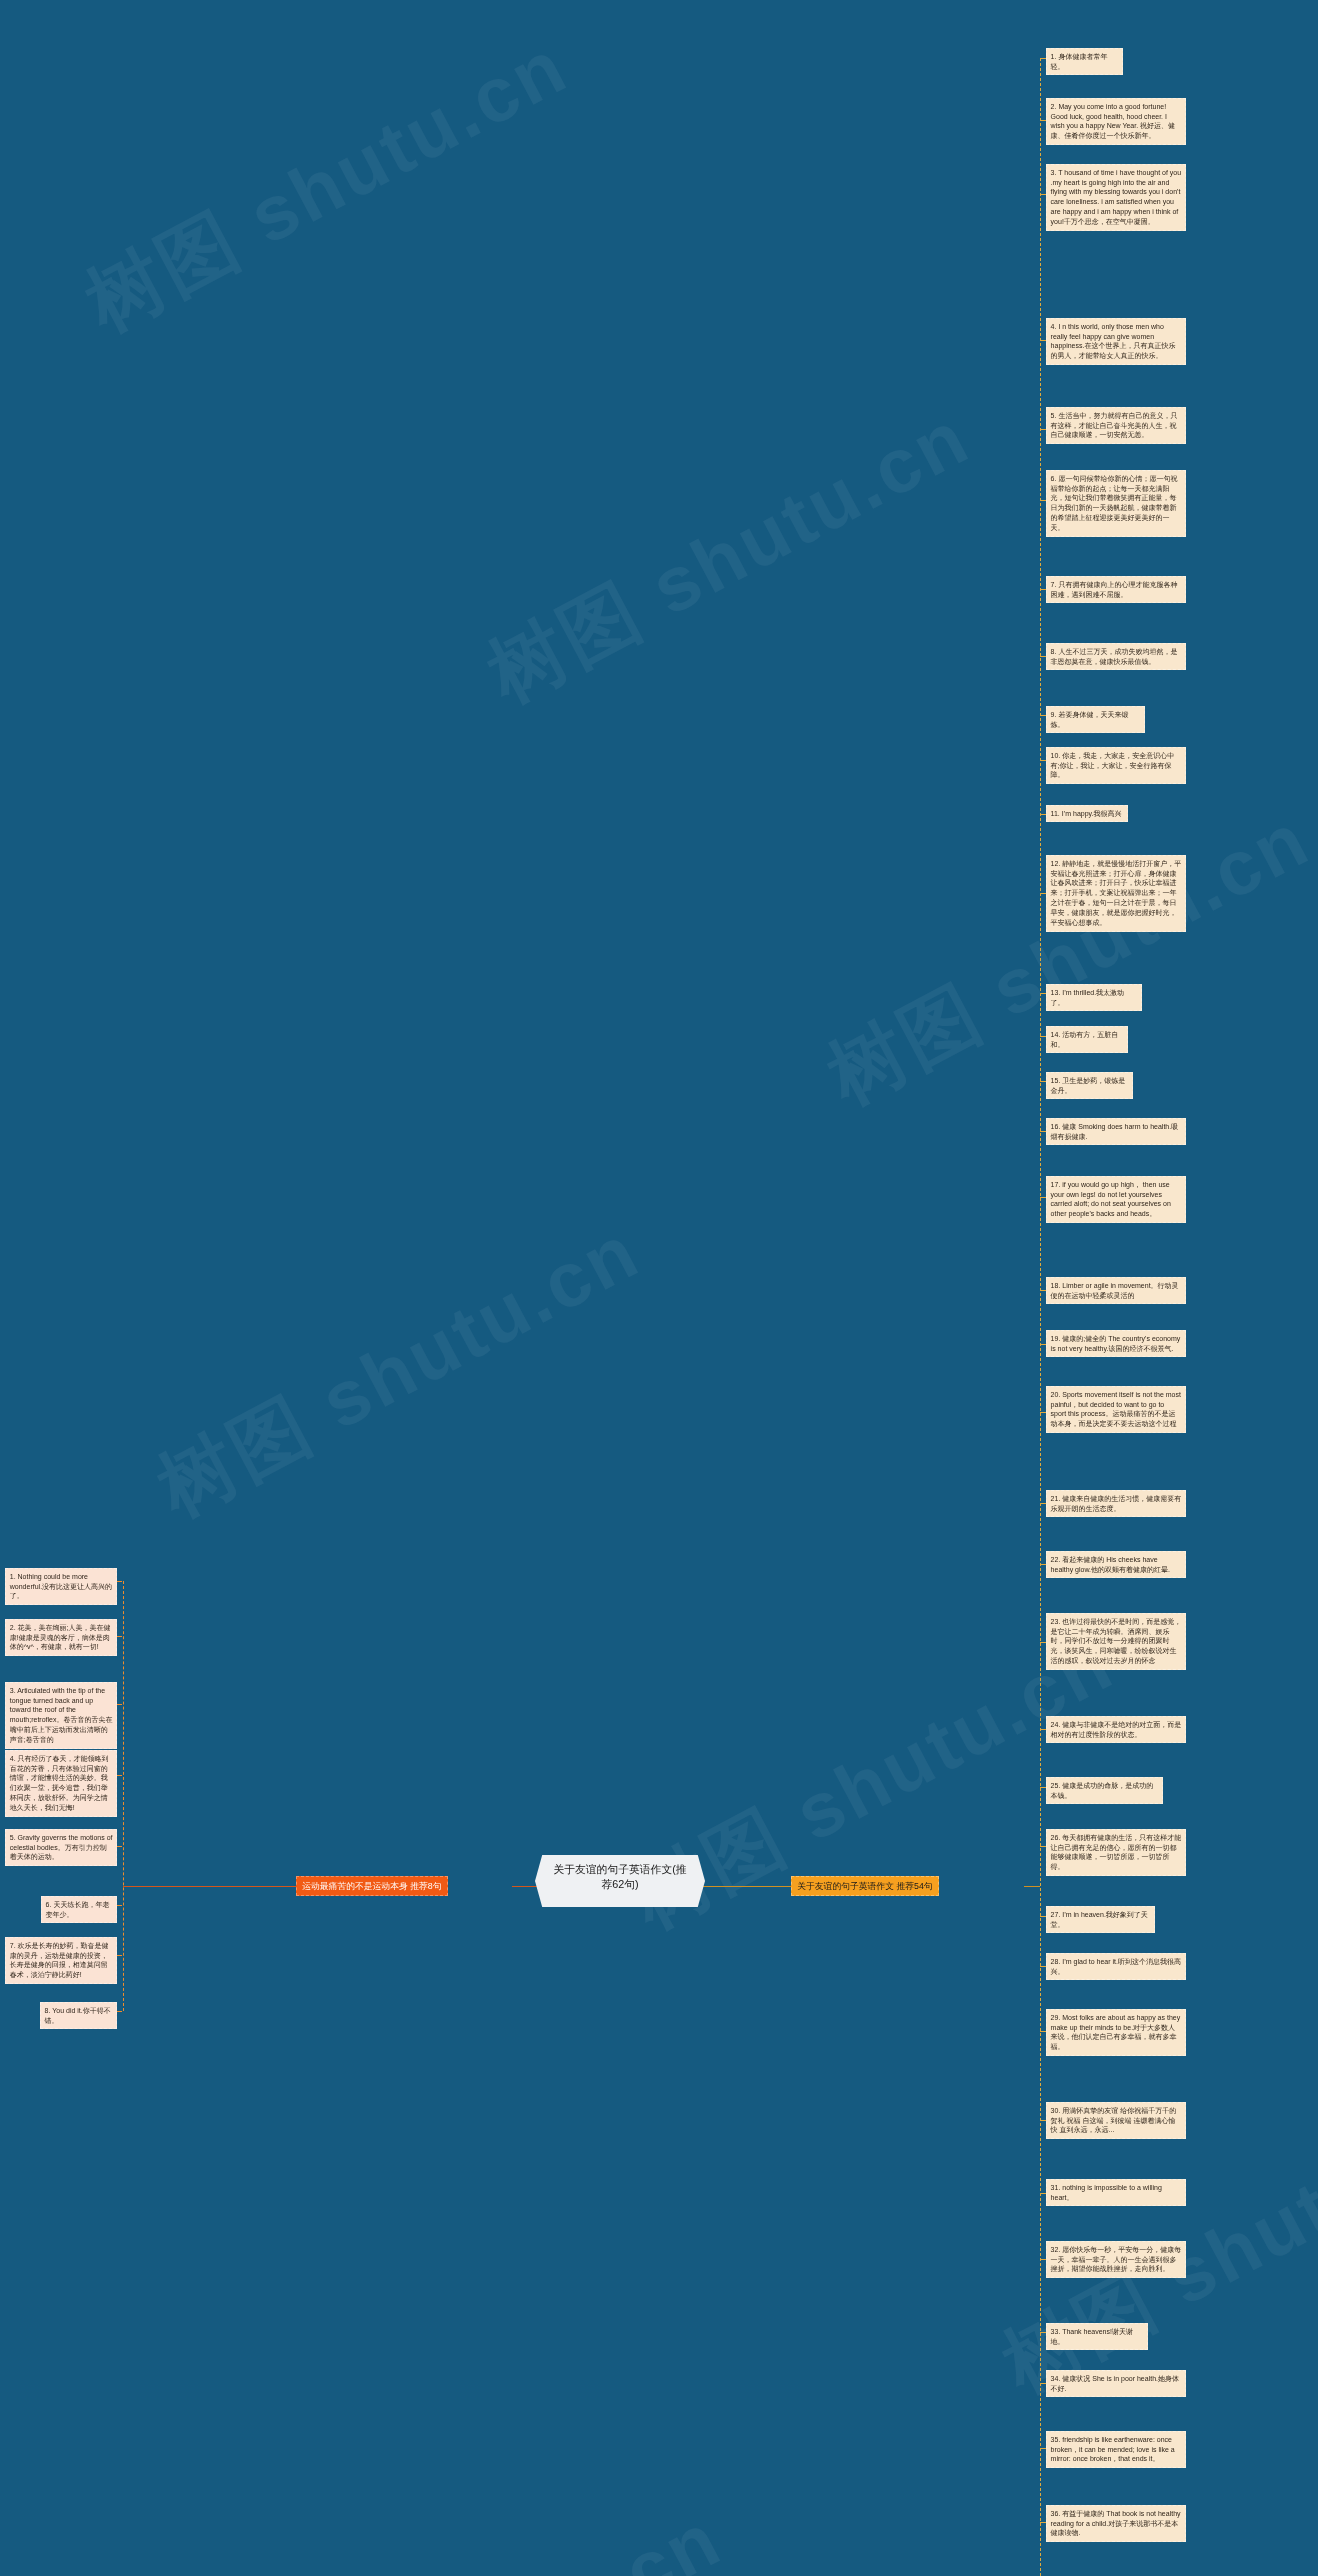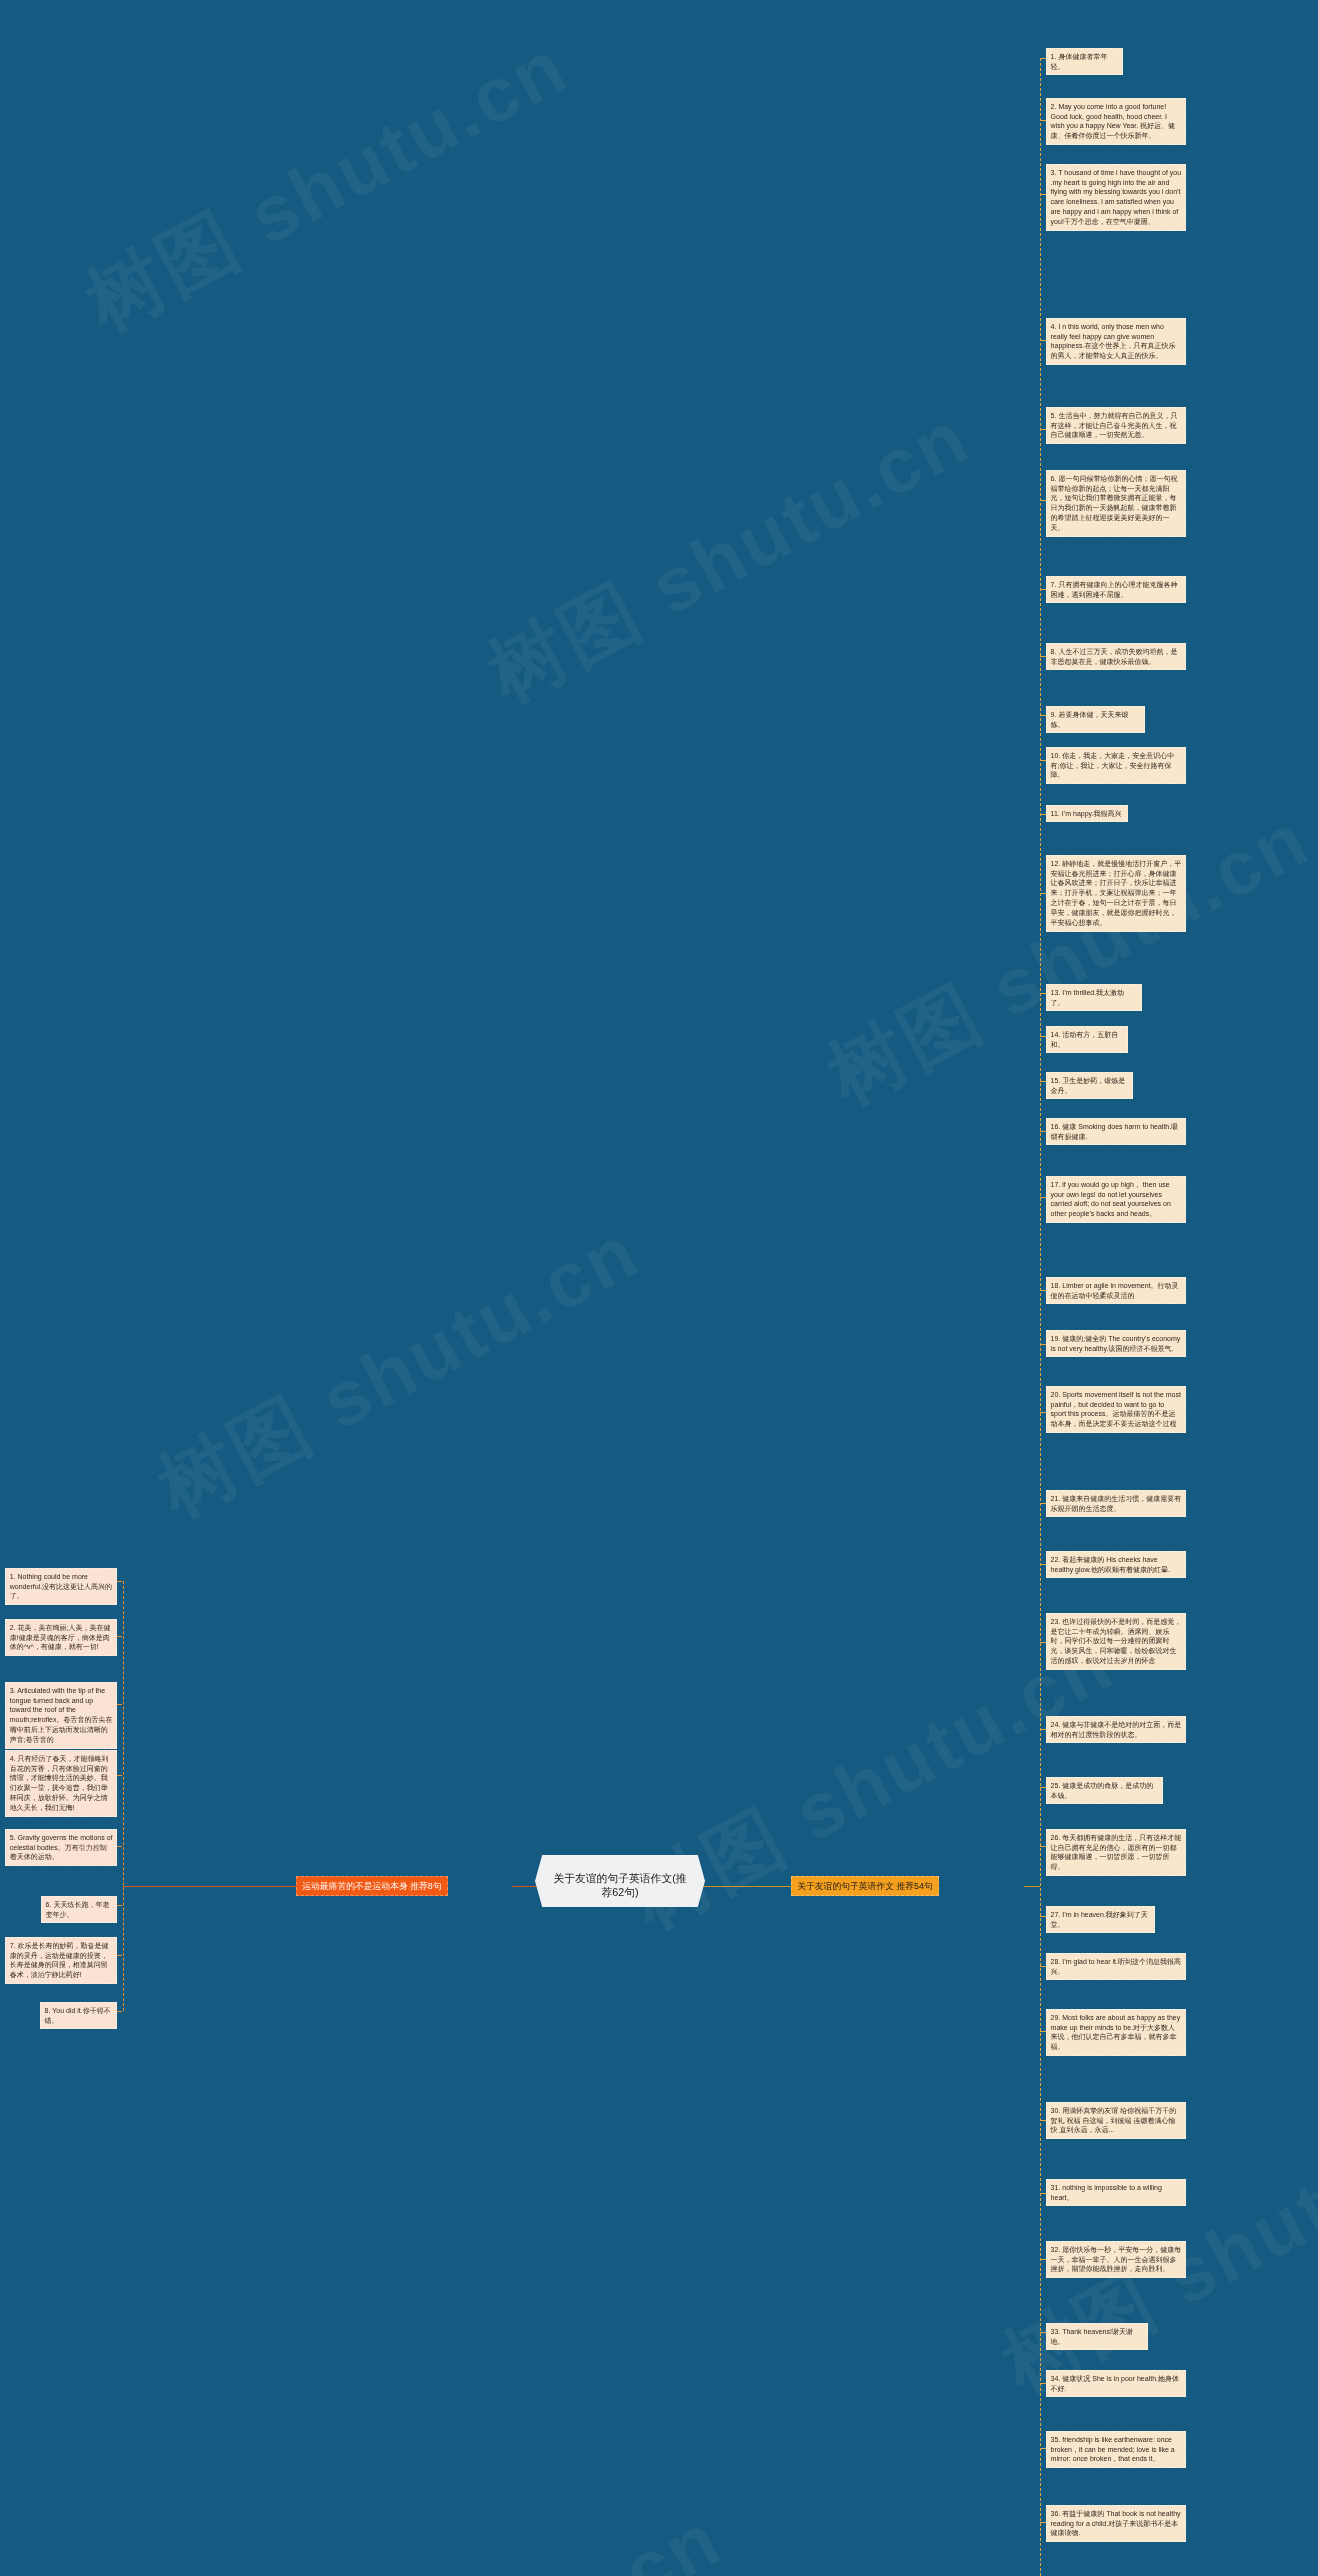--- a/index.html
+++ b/index.html
@@ -35,21 +35,21 @@
     left: 535px;
     top: 1855px;
     width: 170px;
     min-height: 52px;
     background: #eff1f3;
     color: #1a1a1a;
     font-size: 10.8px;
     line-height: 1.35;
     text-align: center;
     display: flex;
-    align-items: flex-end;
+    align-items: flex-start;
     justify-content: center;
     padding: 7.2px 14.4px;
     clip-path: polygon(7.2px 0, calc(100% - 7.2px) 0, 100% 50%, calc(100% - 7.2px) 100%, 7.2px 100%, 0 50%);
     z-index: 6;
   }
 
   
   .branch-chip {
     position: absolute;
     font-size: 8.8px;

